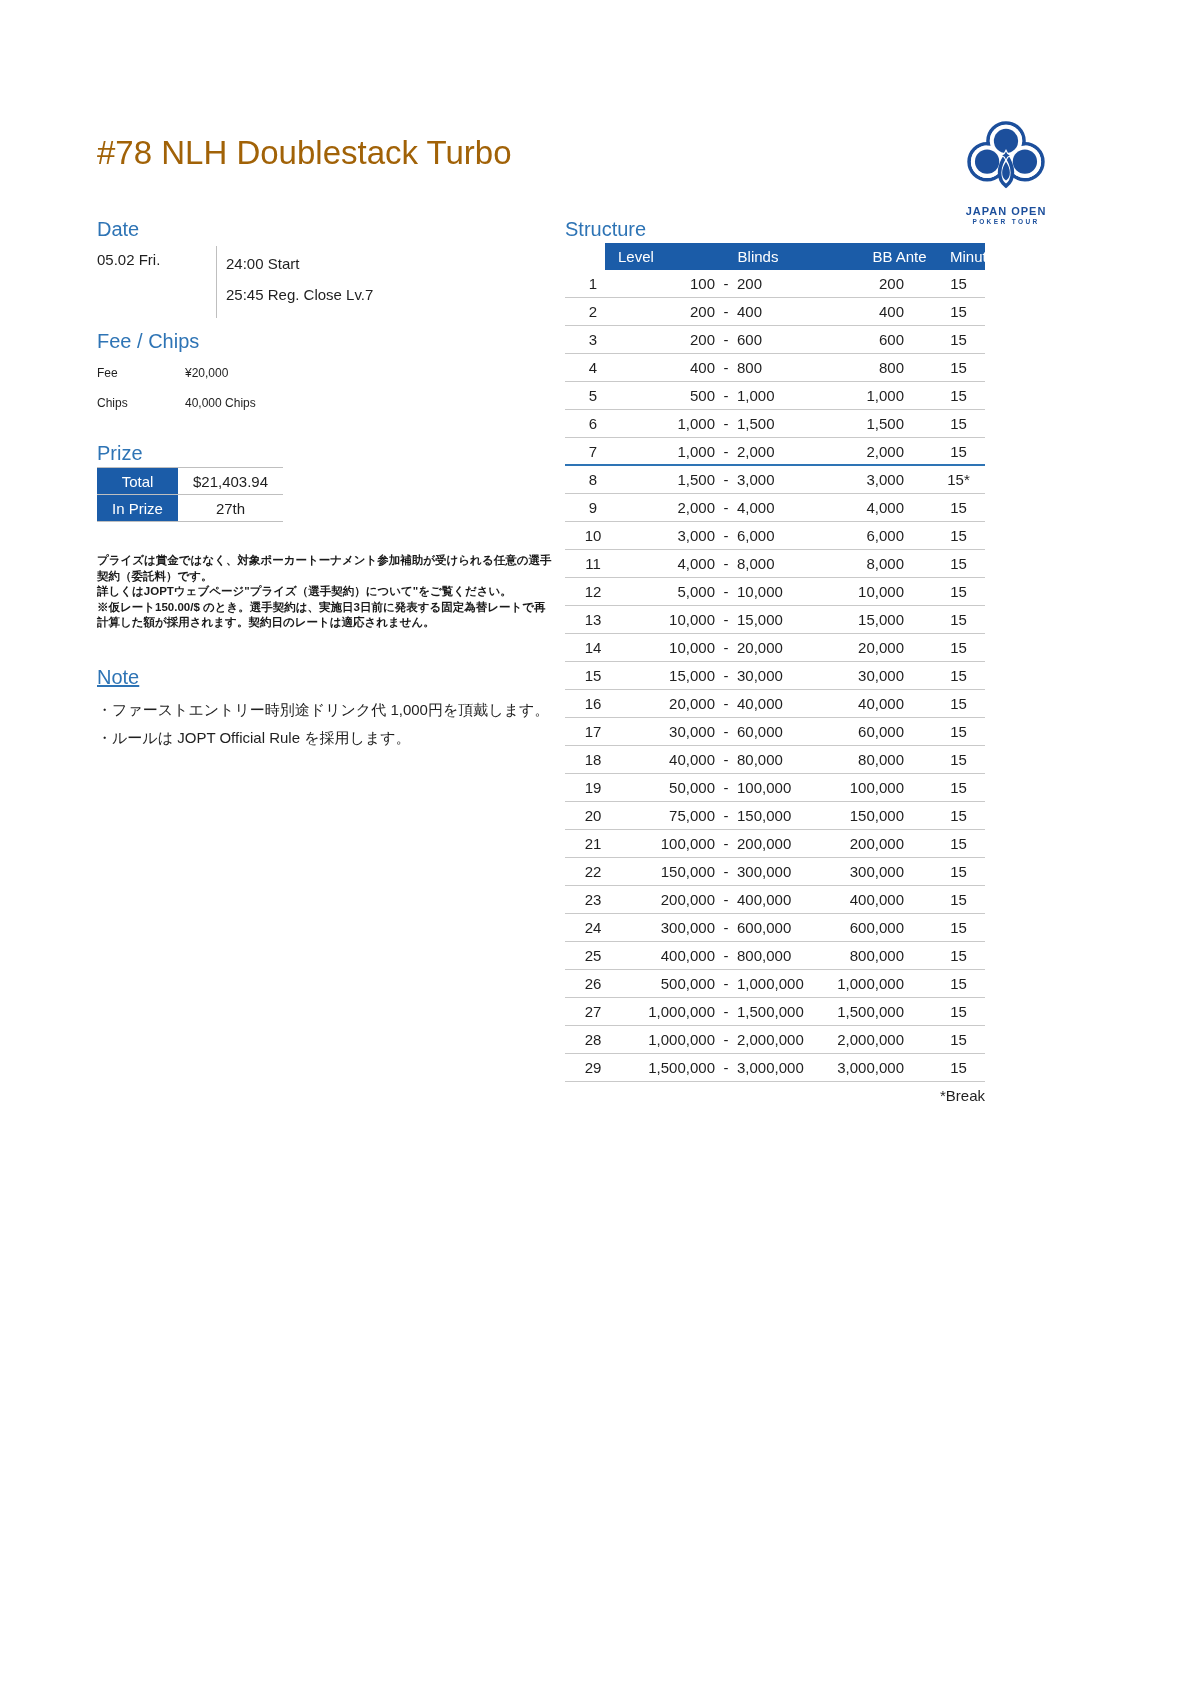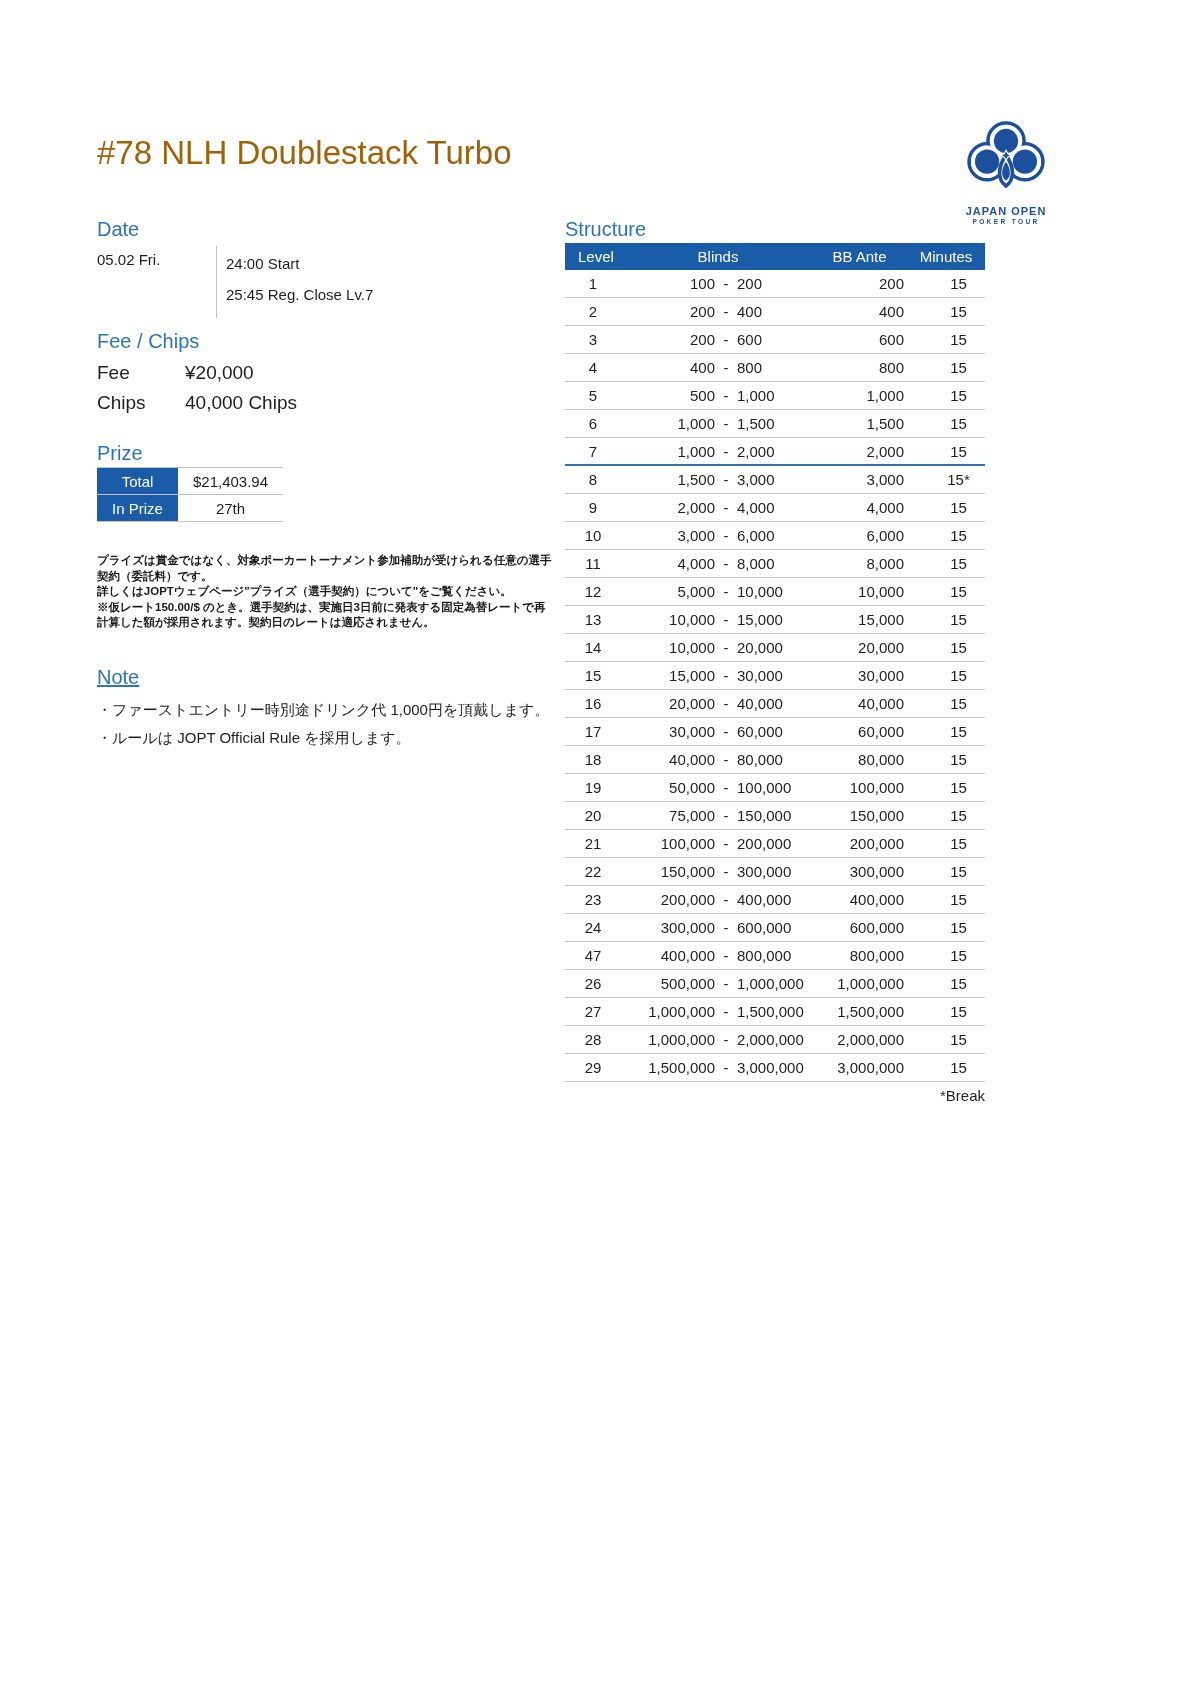--- a/index.html
+++ b/index.html
@@ -29,46 +29,46 @@
   .h-structure { left:565px; top:218px; }
 
   
   .date-block { left:97px; top:246px; display:grid; grid-template-columns:81px auto;gap:38px; }
   .date-day   { font-size:15px; padding-top:5px; }
   .date-times { border-left:1px solid #bfbfbf; padding-left:9px; padding-top:2px; padding-bottom:8px; }
   .date-times div { font-size:15px; line-height:31px; }
 
   
   .fee-block { left:97px; top:358px; }
-  .kv-row { display:grid; grid-template-columns:88px auto; height:30px; align-items:center; font-size:19px; }
+  .kv-row { display:grid; grid-template-columns:88px auto; height:30px; align-items:center; font-size:12px; }
 
   
   .prize-table { left:97px; top:467px; width:186px; border-top:1px solid #bfbfbf; }
   .prize-row { display:grid; grid-template-columns:81px 105px; height:27px; border-bottom:1px solid #bfbfbf; }
   .prize-label { background:#1b5ca8; color:#ffffff; font-size:15px; display:flex; align-items:center; justify-content:center; }
   .prize-value { font-size:15px; display:flex; align-items:center; justify-content:center; }
 
   
   .prize-note { left:97px; top:553px; width:456px; font-size:11.5px; line-height:15.5px; color:#1a1a1a; }
   .prize-note p { margin:0;font-weight:bold; }
 
   
   .note-list { left:97px; top:696px; width:470px; }
   .note-list div { font-size:15px; line-height:28px; }
 
   
   .structure-table { left:565px; top:243px; width:420px; }
   .s-header {
     display:grid; grid-template-columns:56px 194px 95px 75px;
-    background:#1b5ca8; color:#ffffff; height:27px; align-items:center; font-size:15px;
+    background:#1b5ca8; color:#ffffff; height:27px; align-items:center; font-size:15px;margin-left:40px;
   }
   .s-header .c-level   { padding-left:13px; }
   .s-header .c-blinds  { text-align:center; }
   .s-header .c-ante    { text-align:center; padding-right:6px; }
-  .s-header .c-minutes { text-align:center; padding-right:3px; }
+  .s-header .c-minutes { text-align:left; padding-right:3px; }
 
   .srow {
     display:grid; grid-template-columns:56px 194px 95px 75px;
     height:28px; align-items:center; font-size:15px;
     border-bottom:1px solid #c9c9c9;
   }
   .srow.reg-close { border-bottom:2px solid #2e74b5; }
   .srow .c-level { text-align:center; }
   .srow .c-blinds { display:grid; grid-template-columns:94px 22px 78px; }
   .srow .c-blinds .sb { text-align:right; }
@@ -400,21 +400,21 @@
     <div class="c-level">24</div>
     <div class="c-blinds">
       <span class="sb">300,000</span>
       <span class="dash">-</span>
       <span class="bb">600,000</span>
     </div>
     <div class="c-ante">600,000</div>
     <div class="c-minutes">15</div>
   </div>
       <div class="srow">
-    <div class="c-level">47</div>
+    <div class="c-level">25</div>
     <div class="c-blinds">
       <span class="sb">400,000</span>
       <span class="dash">-</span>
       <span class="bb">800,000</span>
     </div>
     <div class="c-ante">800,000</div>
     <div class="c-minutes">15</div>
   </div>
       <div class="srow">
     <div class="c-level">26</div>

